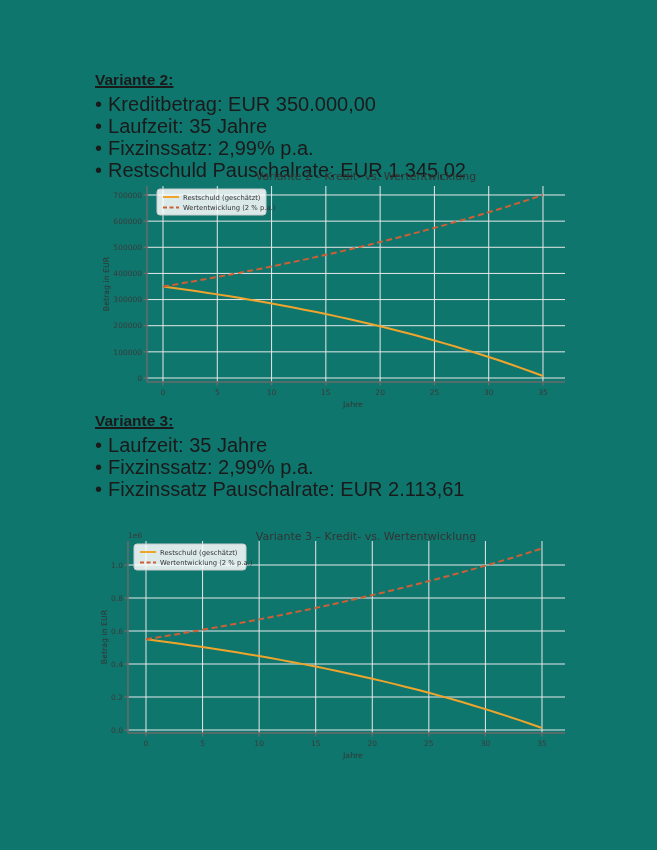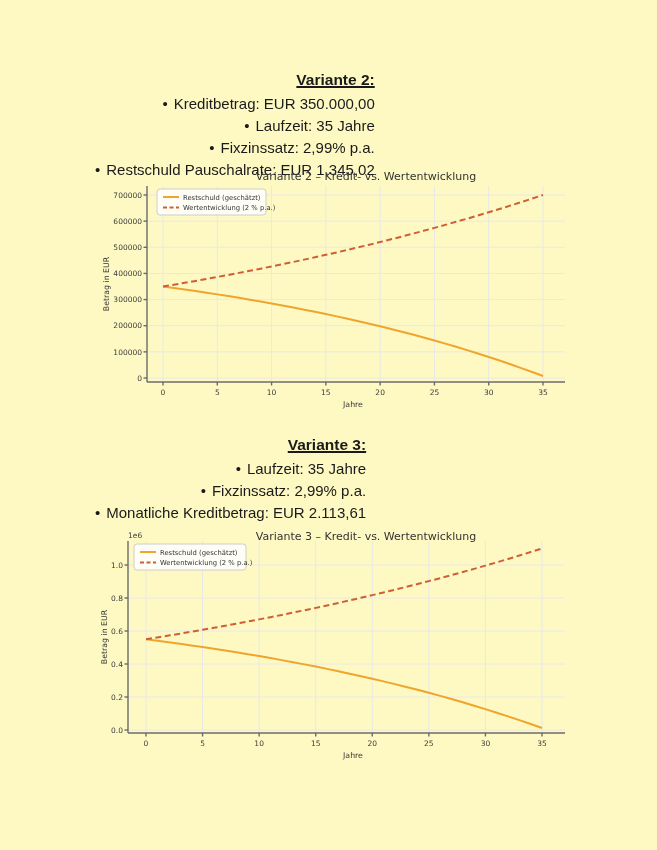--- a/index.html
+++ b/index.html
@@ -1,23 +1,23 @@
 <!DOCTYPE html>
 <html><head>
 <meta charset="utf-8">
 <style>
   html,body{margin:0;padding:0;background:#ffffff;}
-  .page{position:relative;width:657px;height:850px;background:#fef9c3;overflow:hidden;
-        font-family:"Liberation Sans",sans-serif;color:#1a1a1a;text-align:right;}
+  .page{position:relative;width:657px;height:850px;background:#0f766e;overflow:hidden;
+        font-family:"Liberation Sans",sans-serif;color:#1a1a1a;}
   section{position:absolute;left:95px;}
   #sec0{top:71px;}
-  #sec1{top:436px;}
+  #sec1{top:412px;}
   h2{font-size:15.5px;line-height:18px;margin:0;font-weight:bold;
      text-decoration:underline;text-decoration-thickness:1.5px;}
-  ul{list-style:none;margin:4px 0 0 0;padding:0;font-size:15px;}
+  ul{list-style:none;margin:4px 0 0 0;padding:0;font-size:20px;}
   li{height:22px;line-height:22px;white-space:nowrap;}
   .blt{margin-right:6px;}
   svg.chart{position:absolute;left:95px;font-family:"DejaVu Sans",sans-serif;}
   #chart0{top:164px;}
   #chart1{top:520px;}
 </style>
 </head>
 <body>
 
 <div class="page">
@@ -101,21 +101,21 @@
         <line x1="68" x2="84" y1="43.5" y2="43.5" stroke="#CE5F35" stroke-width="2" stroke-dasharray="4 2.5"></line>
         <text x="88" y="46.1" fill="#333333" font-size="6.8px">Wertentwicklung (2 % p.a.)</text>
       </g>
     </svg>
 
   <section id="sec1">
     <h2>Variante 3:</h2>
     <ul>
       <li><span class="blt">•</span><span>Laufzeit: 35 Jahre</span></li>
       <li><span class="blt">•</span><span>Fixzinssatz: 2,99% p.a.</span></li>
-      <li><span class="blt">•</span><span>Monatliche Kreditbetrag: EUR 2.113,61</span></li>
+      <li><span class="blt">•</span><span>Fixzinssatz Pauschalrate: EUR 2.113,61</span></li>
     </ul>
   </section>
 
   <svg id="chart1" class="chart" width="500" height="250" viewBox="0 0 500 250">
       <g stroke="#e8e8e8" stroke-width="1">
         <line x1="51" x2="51" y1="21" y2="213"></line>
         <line x1="107.57" x2="107.57" y1="21" y2="213"></line>
         <line x1="164.14" x2="164.14" y1="21" y2="213"></line>
         <line x1="220.71" x2="220.71" y1="21" y2="213"></line>
         <line x1="277.28" x2="277.28" y1="21" y2="213"></line>

